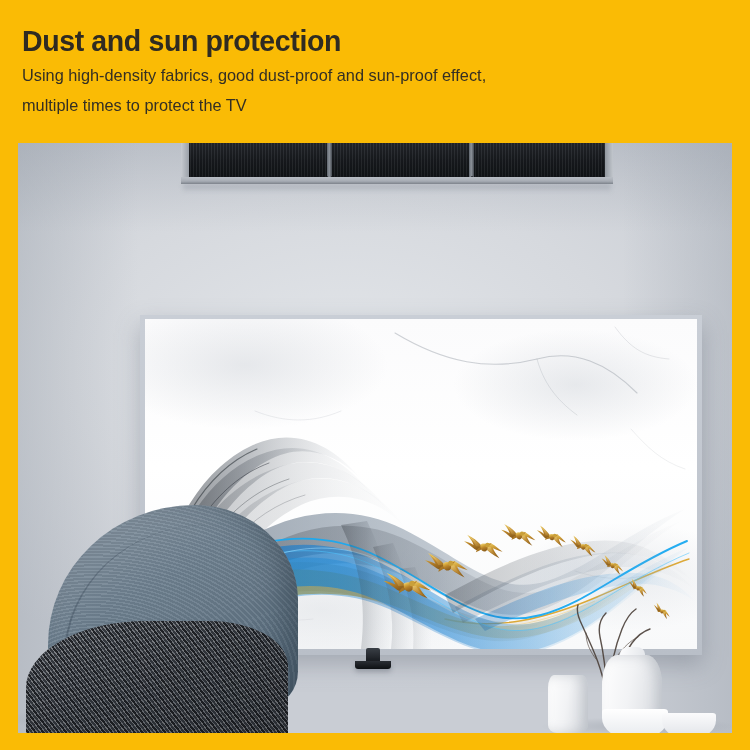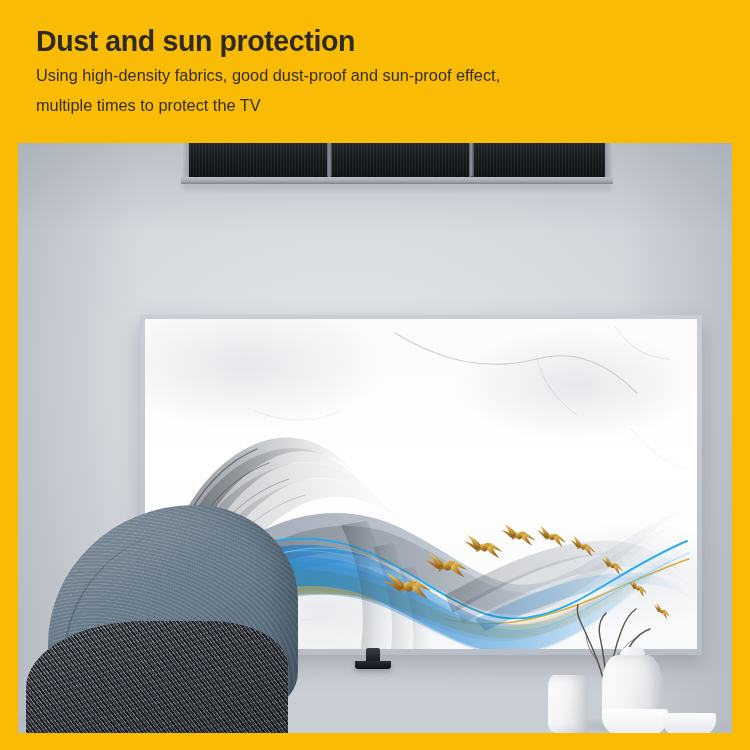--- a/index.html
+++ b/index.html
@@ -20,21 +20,21 @@
   }
 
   
   .header {
     position: absolute;
     left: 0; top: 0;
     width: 750px;
     height: 143px;
     background: #FABB05;
     box-sizing: border-box;
-    padding: 24px 0 0 36px;
+    padding: 24px 0 0 22px;
   }
   .headline {
     font-size: 30px;
     font-weight: bold;
     color: #2f2b22;
     letter-spacing: -0.4px;
     line-height: 34px;
     margin: 0;
     transform: scaleX(0.95);
     transform-origin: left center;

